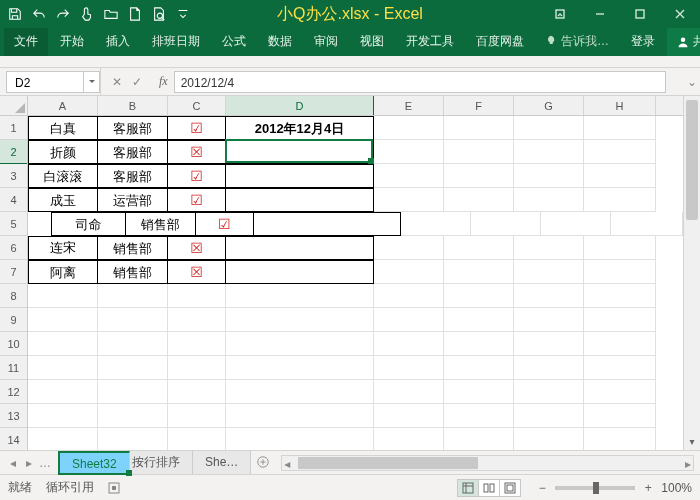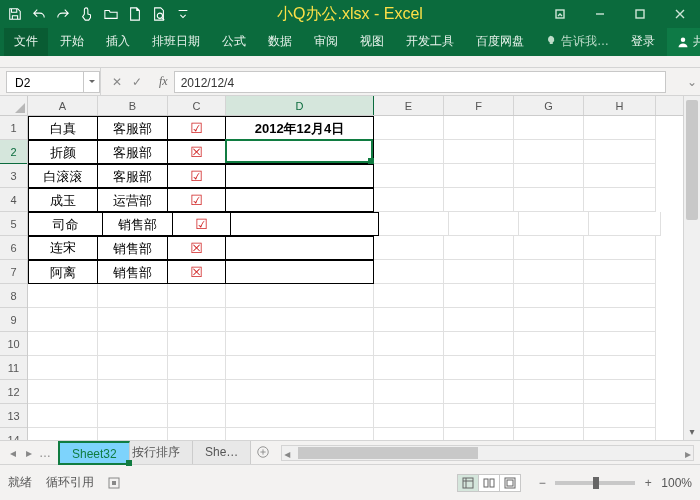--- a/index.html
+++ b/index.html
@@ -55,21 +55,21 @@
 .sheetbar{height:24px;background:#f3f2f1;border-top:1px solid #d4d4d4;display:flex;align-items:center}
 .sheetnav{display:flex;gap:2px;padding:0 6px;color:#888}
 .sheetnav span{width:14px;text-align:center}
 .stab{padding:0 12px;height:24px;line-height:23px;border-right:1px solid #ccc;color:#555;background:#e8e8e8}
 .stab.first{border-left:1px solid #ccc}
 .stab.active{background:#7dd3fc;border-bottom:2px solid #107c41;color:#107c41;font-weight:500}
 .stab.add{width:24px;text-align:center;padding:0;color:#666;background:transparent;border:0}
 .stab.add svg{width:14px;height:14px;vertical-align:-3px}
 .hscroll{flex:1;height:16px;background:#f0f0f0;margin:0 6px;position:relative;border:1px solid #d4d4d4}
 .hscroll .thumb{position:absolute;top:1px;bottom:1px;left:2px;width:180px;background:#c8c8c8}
-.statusbar{height:36px;background:#f3f2f1;border-top:1px solid #d4d4d4;display:flex;align-items:center;padding:4px 8px;color:#555;font-size:11px;gap:14px}
+.statusbar{height:26px;background:#f3f2f1;border-top:1px solid #d4d4d4;display:flex;align-items:center;padding:4px 8px;color:#555;font-size:11px;gap:14px}
 .statusbar .spacer{flex:1}
 .viewbtns{display:flex;gap:0}
 .viewbtns .vb{width:22px;height:18px;border:1px solid #c8c8c8;margin-left:-1px;display:flex;align-items:center;justify-content:center;background:#fff}
 .viewbtns .vb.on{background:#d5e6dc}
 .viewbtns svg{width:12px;height:12px;fill:#666}
 .zoom{display:flex;align-items:center;gap:6px}
 .zoom .track{width:80px;height:4px;background:#c8c8c8;position:relative}
 .zoom .knob{position:absolute;left:38px;top:-4px;width:6px;height:12px;background:#666}
 .zoom .zb{width:14px;text-align:center;color:#666}
 </style>
@@ -259,21 +259,21 @@
           <div class="cell b bl" style="width: 70px;">成玉</div>
           <div class="cell b" style="width: 70px;">运营部</div>
           <div class="cell chk b" style="width: 58px;">☑</div>
           <div class="cell b" style="width: 148px;"></div>
           <div class="cell" style="width: 70px;"></div>
           <div class="cell" style="width: 70px;"></div>
           <div class="cell" style="width: 70px;"></div>
           <div class="cell" style="width: 72px;"></div>
         </div>
         <div class="row">
-          <div class="cell b bl" style="width: 75px;">司命</div>
+          <div class="cell b bl" style="width: 75px; margin-left: 23px;">司命</div>
           <div class="cell b" style="width: 70px;">销售部</div>
           <div class="cell chk b" style="width: 58px;">☑</div>
           <div class="cell b" style="width: 148px;"></div>
           <div class="cell" style="width: 70px;"></div>
           <div class="cell" style="width: 70px;"></div>
           <div class="cell" style="width: 70px;"></div>
           <div class="cell" style="width: 72px;"></div>
         </div>
         <div class="row">
           <div class="cell b bl" style="width: 70px; font-family: Liberation Mono, monospace;">连宋</div>

